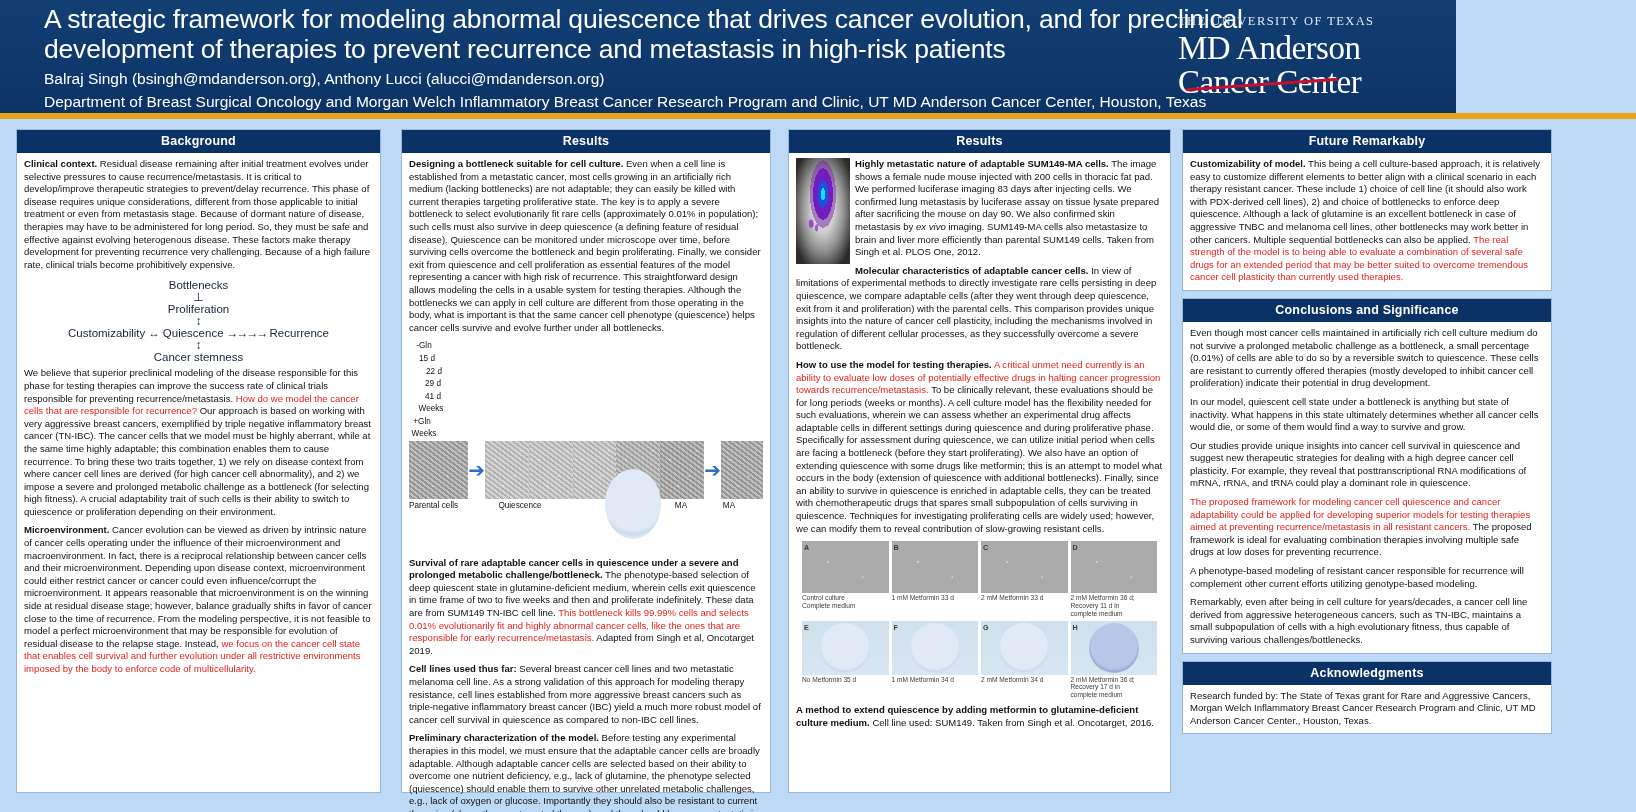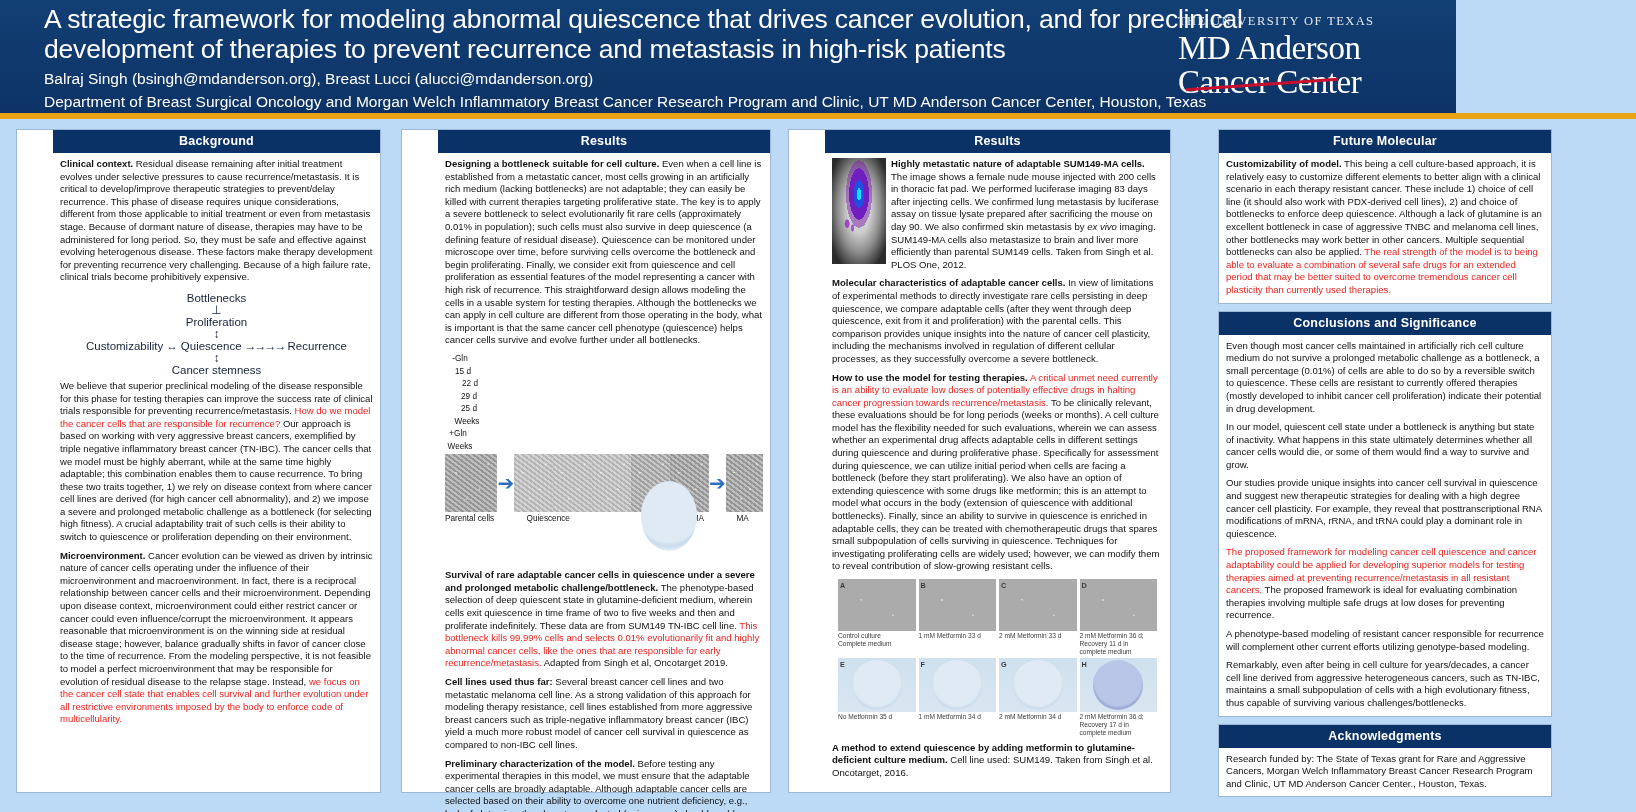--- a/index.html
+++ b/index.html
@@ -69,21 +69,20 @@
   .header-rule {
     position: absolute; left: 0; top: 113px; width: 1636px; height: 6px;
     background: #e8a317;
   }
 
   
   .col {
     position: absolute; top: 129px;
     background: #ffffff;
     border: 1px solid #9ab7d8;
-    padding-left: 36px;
   }
   #col1 { left: 16px;   width: 365px; height: 664px; }
   #col2 { left: 401px;  width: 370px; height: 664px; }
   #col3 { left: 788px;  width: 383px; height: 664px; }
   #col4 { left: 1182px; width: 370px; height: 664px;
           background: transparent; border: none; }
 
   .sec {
     background: #ffffff; border: 1px solid #9ab7d8;
   }
@@ -195,21 +194,21 @@
   .footnote { position: absolute; left: 18px; bottom: 2px; font-size: 5px; color: #7ea7d2; }
 </style>
 </head>
 <body>
 
 <div id="poster">
 
   <div class="header">
     <div class="header-texts">
       <div class="poster-title">A strategic framework for modeling abnormal quiescence that drives cancer evolution, and for preclinical development of therapies to prevent recurrence and metastasis in high-risk patients</div>
-      <div class="poster-authors">Balraj Singh (bsingh@mdanderson.org), Breast Lucci (alucci@mdanderson.org)</div>
+      <div class="poster-authors">Balraj Singh (bsingh@mdanderson.org), Anthony Lucci (alucci@mdanderson.org)</div>
       <div class="poster-affil">Department of Breast Surgical Oncology and Morgan Welch Inflammatory Breast Cancer Research Program and Clinic, UT MD Anderson Cancer Center, Houston, Texas</div>
     </div>
     <div class="logo">
       <div class="logo-univ">THE UNIVERSITY OF TEXAS</div>
       <div class="logo-md">MD Anderson</div>
       <div class="logo-cc">
         <span>Cancer Center</span>
         <span class="logo-strike"></span>
       </div>
     </div>
@@ -249,21 +248,21 @@
       <p><b>Designing a bottleneck suitable for cell culture.</b><span> Even when a cell line is established from a metastatic cancer, most cells growing in an artificially rich medium (lacking bottlenecks) are not adaptable; they can easily be killed with current therapies targeting proliferative state. The key is to apply a severe bottleneck to select evolutionarily fit rare cells (approximately 0.01% in population); such cells must also survive in deep quiescence (a defining feature of residual disease). Quiescence can be monitored under microscope over time, before surviving cells overcome the bottleneck and begin proliferating. Finally, we consider exit from quiescence and cell proliferation as essential features of the model representing a cancer with high risk of recurrence. This straightforward design allows modeling the cells in a usable system for testing therapies. Although the bottlenecks we can apply in cell culture are different from those operating in the body, what is important is that the same cancer cell phenotype (quiescence) helps cancer cells survive and evolve further under all bottlenecks.</span></p>
 
       <div class="figwrap">
         <div class="tl-row">
           <div class="lbl" style="width:46px"></div>
           <div class="lbl" style="width:18px"></div>
           <div class="lbl" style="width:30px">-Gln</div>
           <div class="lbl" style="width:36px">15 d</div>
           <div class="lbl" style="width:50px">22 d</div>
           <div class="lbl" style="width:48px">29 d</div>
-          <div class="lbl" style="width:48px">25 d</div>
+          <div class="lbl" style="width:48px">41 d</div>
           <div class="lbl" style="width:44px">Weeks</div>
           <div class="lbl" style="width:26px">+Gln</div>
           <div class="lbl" style="width:30px">Weeks</div>
         </div>
         <div class="strip">
           <div class="micro dk" style="width:62px"></div>
           <div class="arrowblue">➔</div>
           <div class="micro lt" style="width:46px"></div>
           <div class="micro lt" style="width:46px"></div>
           <div class="micro lt" style="width:46px"></div>
@@ -367,21 +366,21 @@
         </div>
       </div>
 
       <p class="figcap" style="margin-top:5px"><b>A method to extend quiescence by adding metformin to glutamine-deficient culture medium.</b><span> Cell line used: SUM149. Taken from Singh et al. Oncotarget, 2016.</span></p>
     </div>
   </div>
 
   <div id="col4" class="col">
 
     <div class="sec">
-      <div class="bar">Future Molecular</div>
+      <div class="bar">Future Remarkably</div>
       <div class="body">
         <p><b>Customizability of model.</b><span> This being a cell culture-based approach, it is relatively easy to customize different elements to better align with a clinical scenario in each therapy resistant cancer. These include 1) choice of cell line (it should also work with PDX-derived cell lines), 2) and choice of bottlenecks to enforce deep quiescence. Although a lack of glutamine is an excellent bottleneck in case of aggressive TNBC and melanoma cell lines, other bottlenecks may work better in other cancers. Multiple sequential bottlenecks can also be applied. </span><span class="red">The real strength of the model is to being able to evaluate a combination of several safe drugs for an extended period that may be better suited to overcome tremendous cancer cell plasticity than currently used therapies.</span></p>
       </div>
     </div>
 
     <div class="sec">
       <div class="bar">Conclusions and Significance</div>
       <div class="body">
         <p>Even though most cancer cells maintained in artificially rich cell culture medium do not survive a prolonged metabolic challenge as a bottleneck, a small percentage (0.01%) of cells are able to do so by a reversible switch to quiescence. These cells are resistant to currently offered therapies (mostly developed to inhibit cancer cell proliferation) indicate their potential in drug development.</p>
         <p>In our model, quiescent cell state under a bottleneck is anything but state of inactivity. What happens in this state ultimately determines whether all cancer cells would die, or some of them would find a way to survive and grow.</p>

